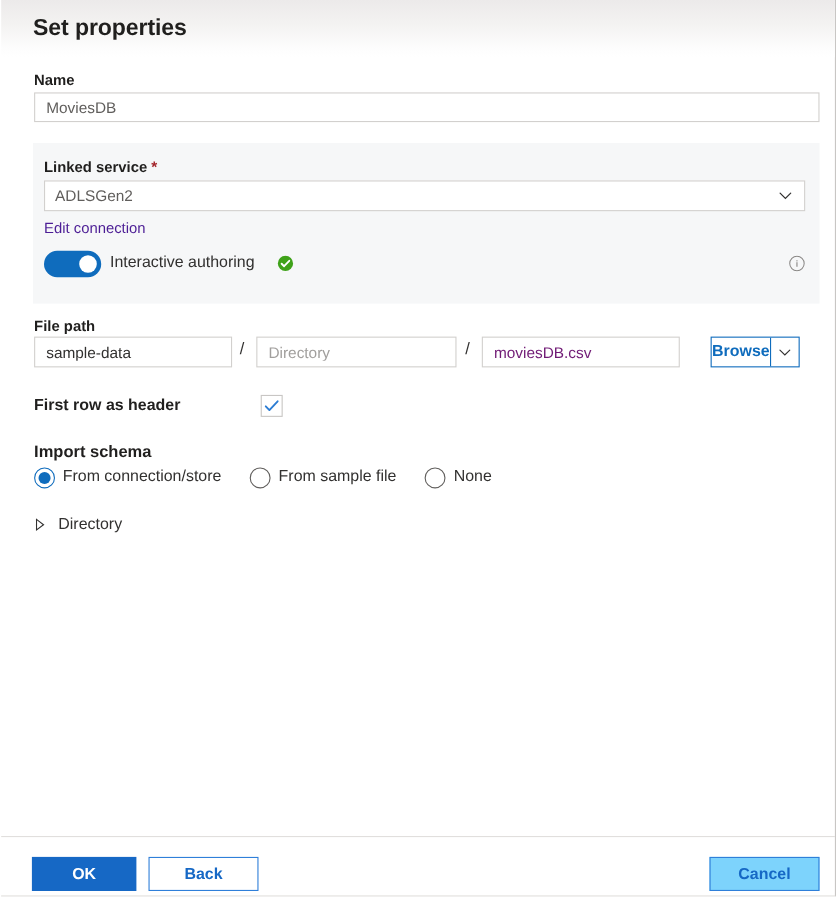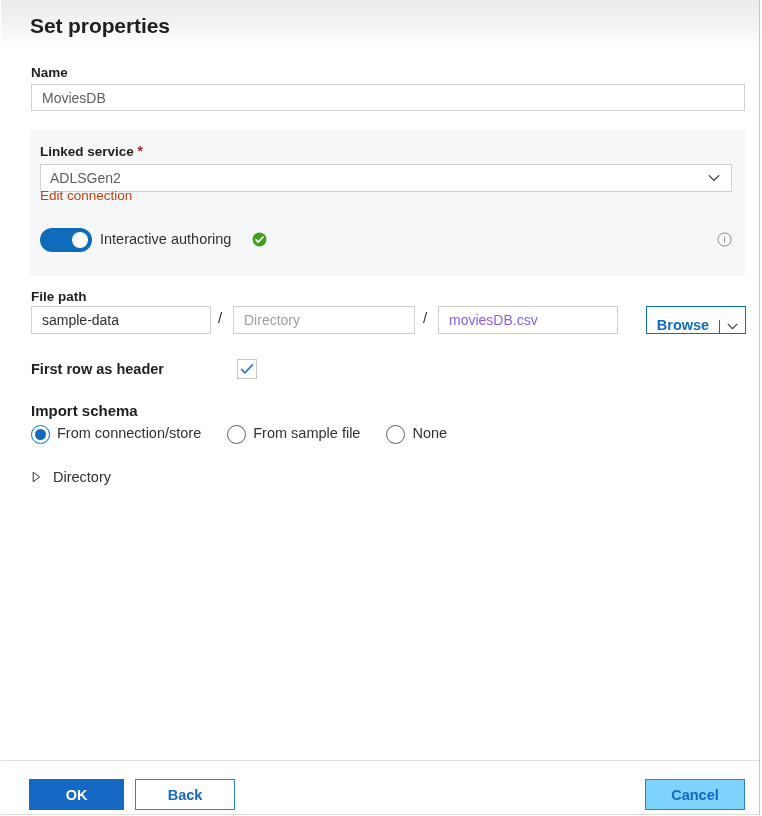--- a/index.html
+++ b/index.html
@@ -91,23 +91,23 @@
     color: #605e5c;
   }
   .chev-down {
     position: absolute;
     width: 14px; height: 14px;
   }
   #ls-chevron { left: 706px; top: 171px; }
 
   #edit-connection {
     position: absolute;
-    left: 39px; top: 188px;
+    left: 39px; top: 200px;
     font-size: 13.5px;
-    color: #c2410c;
+    color: #4c1d95;
     cursor: pointer;
   }
 
   .toggle {
     position: absolute;
     left: 39px; top: 228px;
     width: 52px; height: 24px;
     background: #0f6cbd;
     border-radius: 12px;
     cursor: pointer;
@@ -142,31 +142,30 @@
   #fp-a { left: 30px;  top: 306px; width: 180px; height: 28px; color: #323130; }
   .slash {
     position: absolute;
     font-size: 15px;
     color: #323130;
     top: 309px;
   }
   #slash-1 { left: 217px; }
   #fp-b { left: 232px; top: 306px; width: 182px; height: 28px; }
   #slash-2 { left: 422px; }
-  #fp-c { left: 437px; top: 306px; width: 180px; height: 28px; color: #8b5cf6; }
+  #fp-c { left: 437px; top: 306px; width: 180px; height: 28px; color: #701a75; }
 
   #browse-btn {
     position: absolute;
     left: 645px; top: 306px;
-    width: 100px; height: 28px;
+    width: 81px; height: 28px;
     border: 1px solid #0f6cbd;
     background: #ffffff;
     display: flex;
     cursor: pointer;
-    align-items: flex-end;
   }
   #browse-label {
     flex: 1;
     display: flex; align-items: center; justify-content: center;
     font-size: 14.5px;
     font-weight: 600;
     color: #0f6cbd;
   }
   #browse-split {
     width: 26px;

